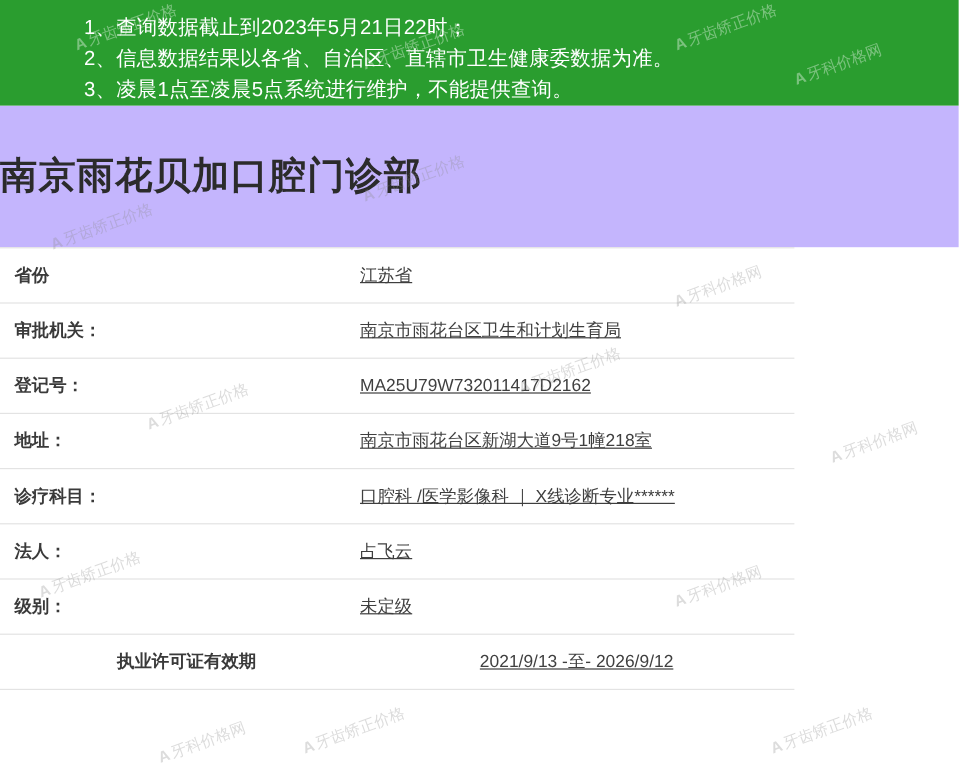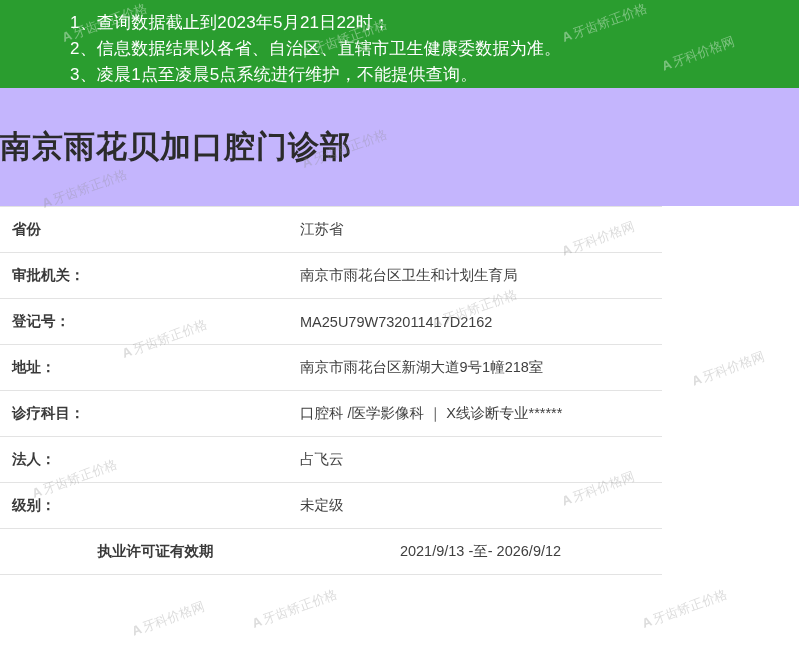--- a/index.html
+++ b/index.html
@@ -71,20 +71,21 @@
   td.label {
     width: 300px;
     padding-left: 12px;
     font-weight: bold;
     color: #3a3a3a;
     box-sizing: border-box;
   }
   td.value {
     padding-left: 0px;
     color: #3f3f3f;
+    text-decoration: underline;
   }
 
   
   .wm-layer {
     position: absolute;
     left: 0;
     top: 0;
     width: 799px;
     height: 652px;
     pointer-events: none;

